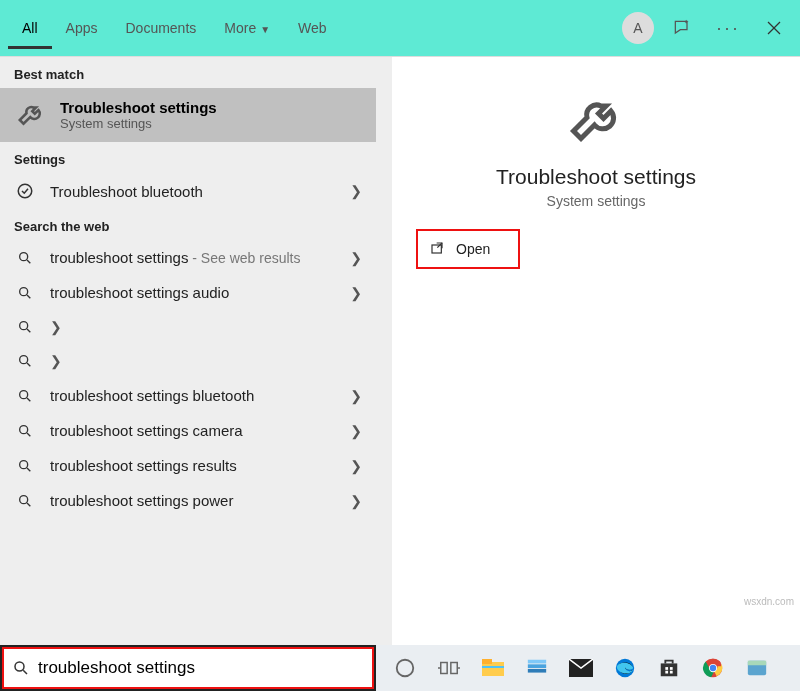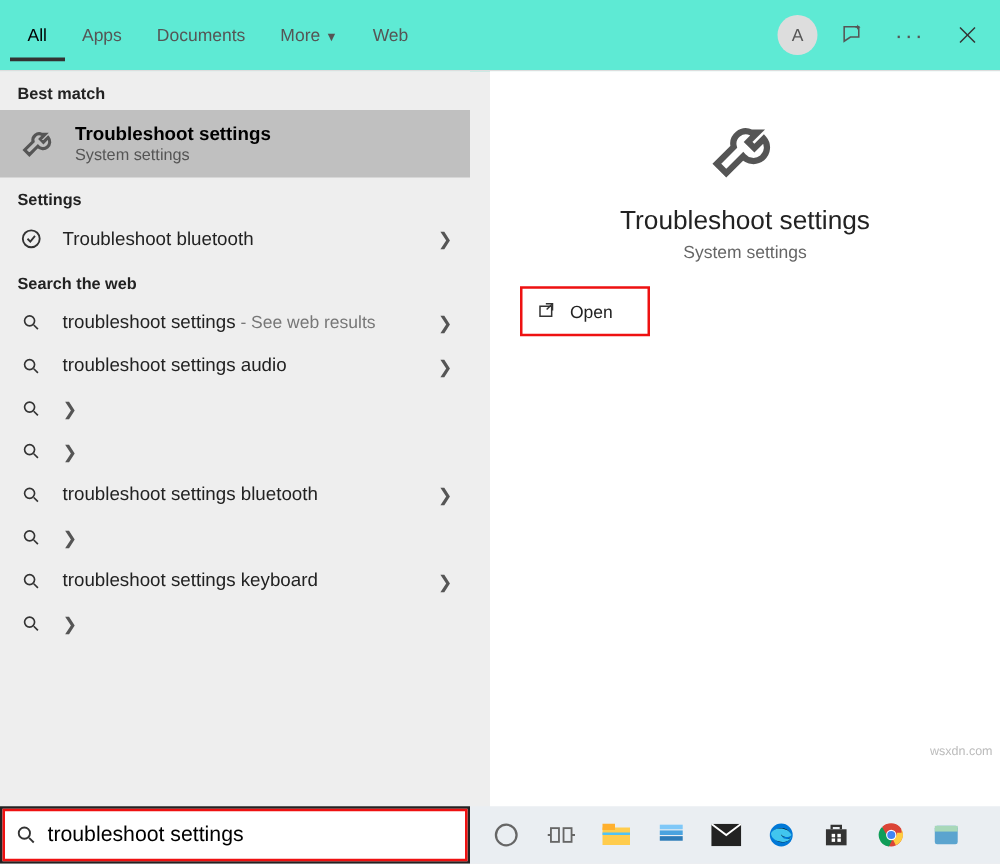--- a/index.html
+++ b/index.html
@@ -155,39 +155,41 @@
           <div class="row-label"><span>troubleshoot settings </span><span class="bold">bluetooth</span><span class="hint"></span></div>
           <div class="chev">❯</div>
         </div>
         <div class="row">
           <div class="row-icon">
             <svg width="16" height="16" viewBox="0 0 24 24" fill="none" stroke="#333" stroke-width="2">
               <circle cx="10" cy="10" r="6"></circle>
               <line x1="15" y1="15" x2="20" y2="20"></line>
             </svg>
           </div>
-          <div class="chev">❯</div>
-        </div>
-        <div class="row">
-          <div class="row-icon">
-            <svg width="16" height="16" viewBox="0 0 24 24" fill="none" stroke="#333" stroke-width="2">
-              <circle cx="10" cy="10" r="6"></circle>
-              <line x1="15" y1="15" x2="20" y2="20"></line>
-            </svg>
-          </div>
-          <div class="row-label"><span>troubleshoot settings </span><span class="bold">keyboard</span><span class="hint"></span></div>
-          <div class="chev">❯</div>
-        </div>
-        <div class="row">
-          <div class="row-icon">
-            <svg width="16" height="16" viewBox="0 0 24 24" fill="none" stroke="#333" stroke-width="2">
-              <circle cx="10" cy="10" r="6"></circle>
-              <line x1="15" y1="15" x2="20" y2="20"></line>
-            </svg>
-          </div>
+          <div class="row-label"><span>troubleshoot settings </span><span class="bold">camera</span><span class="hint"></span></div>
+          <div class="chev">❯</div>
+        </div>
+        <div class="row">
+          <div class="row-icon">
+            <svg width="16" height="16" viewBox="0 0 24 24" fill="none" stroke="#333" stroke-width="2">
+              <circle cx="10" cy="10" r="6"></circle>
+              <line x1="15" y1="15" x2="20" y2="20"></line>
+            </svg>
+          </div>
+          <div class="row-label"><span>troubleshoot settings </span><span class="bold">results</span><span class="hint"></span></div>
+          <div class="chev">❯</div>
+        </div>
+        <div class="row">
+          <div class="row-icon">
+            <svg width="16" height="16" viewBox="0 0 24 24" fill="none" stroke="#333" stroke-width="2">
+              <circle cx="10" cy="10" r="6"></circle>
+              <line x1="15" y1="15" x2="20" y2="20"></line>
+            </svg>
+          </div>
+          <div class="row-label"><span>troubleshoot settings </span><span class="bold">power</span><span class="hint"></span></div>
           <div class="chev">❯</div>
         </div>
       </div>
   </div>
 
   <div class="right">
     <div class="right-icon">
       <svg width="60" height="60" viewBox="0 0 24 24" fill="none" stroke="#555" stroke-width="2">
           <path d="M14 6a4 4 0 0 0-5.6 4.6L3 16l3 3 5.4-5.4A4 4 0 0 0 18 8l-3 3-2-2 3-3z"></path>
         </svg>

